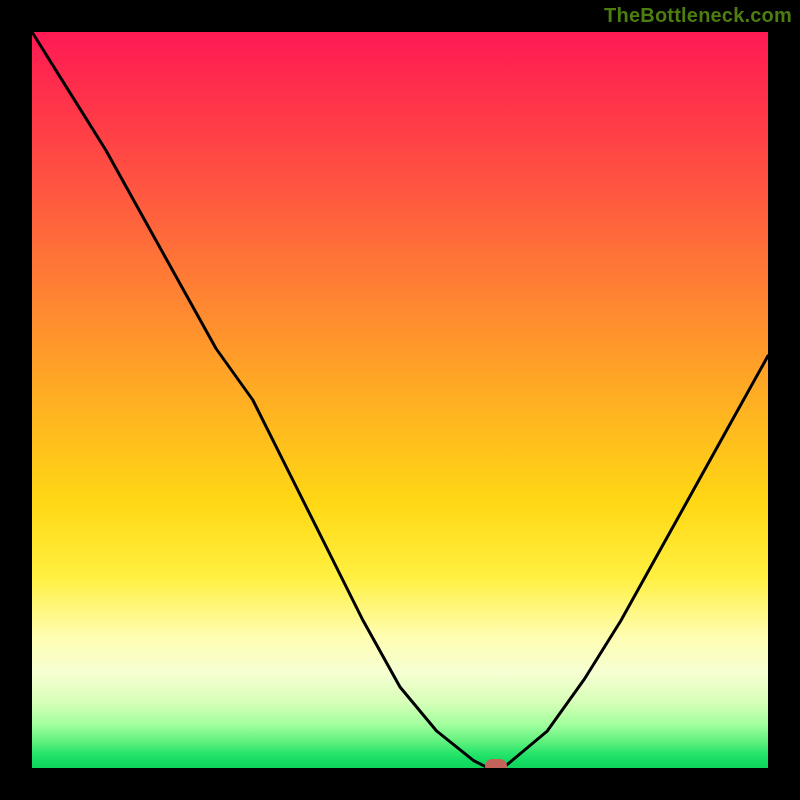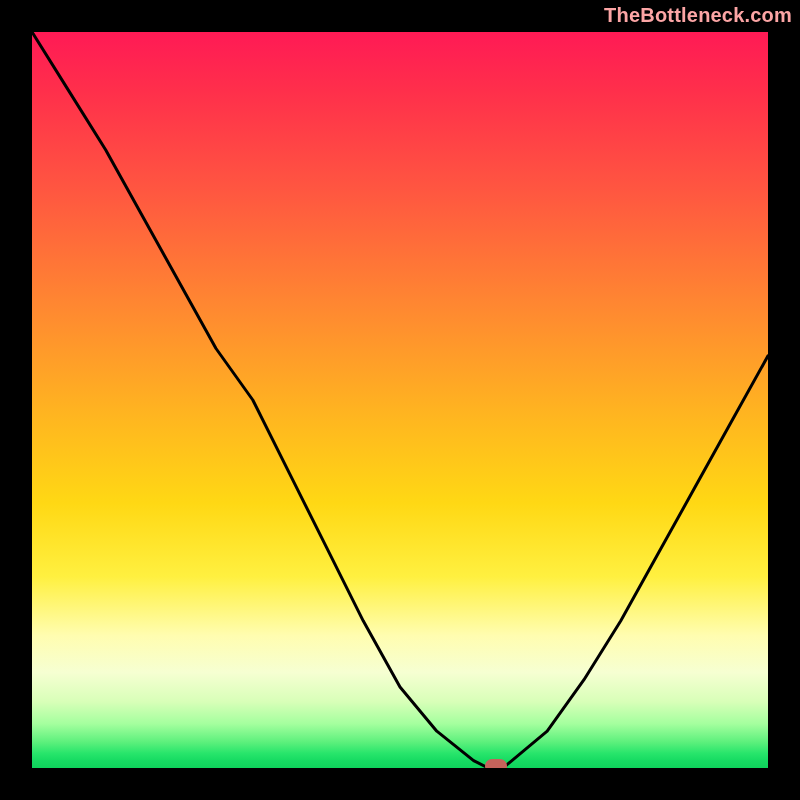--- a/index.html
+++ b/index.html
@@ -14,21 +14,21 @@
   .frame {
     position: relative;
     width: 800px;
     height: 800px;
     background: #000;
   }
   .watermark {
     position: absolute;
     top: 4px;
     right: 8px;
-    color: #fca5a5;
+    color: #4d7c0f;
     font-size: 20px;
     font-weight: 600;
     letter-spacing: 0.2px;
     z-index: 10;
     user-select: none;
   }
   .plot {
     position: absolute;
     left: 32px;
     top: 32px;

